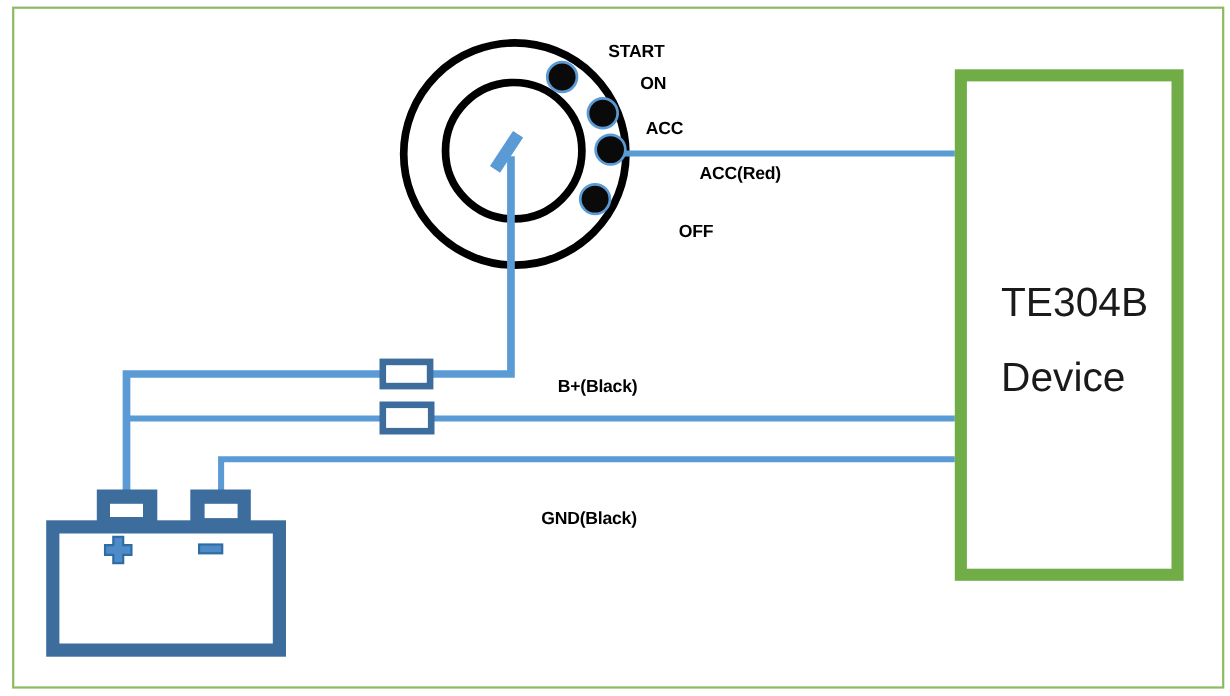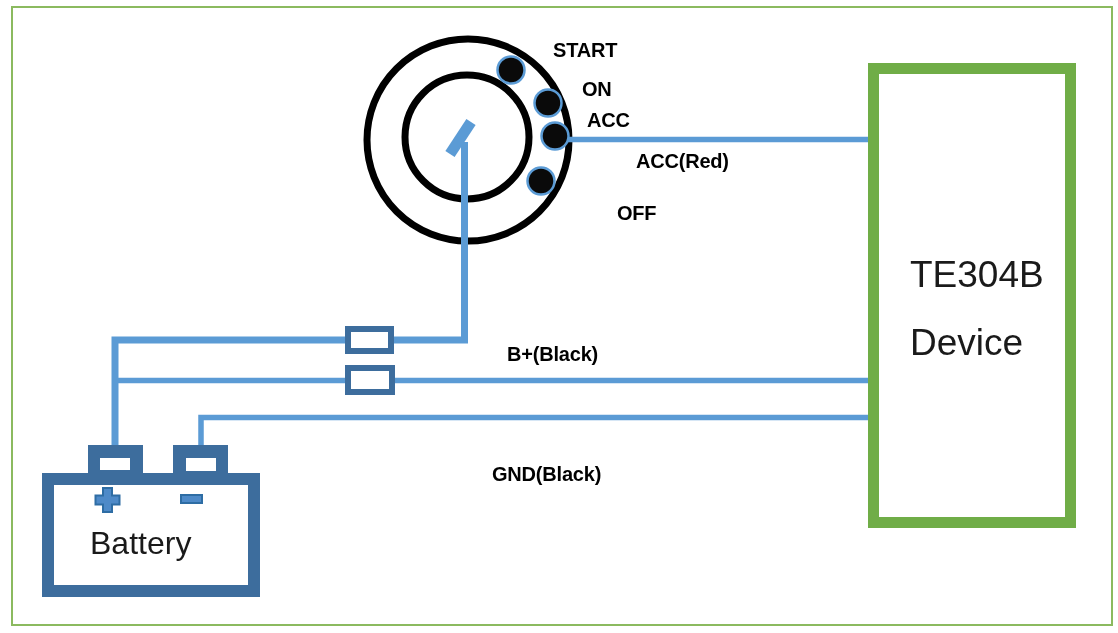--- a/index.html
+++ b/index.html
@@ -20,21 +20,21 @@
     left: 0;
     top: 0;
   }
   .label {
     position: absolute;
     line-height: 1;
     white-space: nowrap;
     color: #000000;
   }
   .pos-label, .wire-label {
-    font-size: 20px;
+    font-size: 16px;
     font-weight: 700;
     letter-spacing: -0.2px;
   }
   .battery-text {
     font-size: 32px;
     font-weight: 400;
     color: #1a1a1a;
   }
   .device-text {
     font-size: 37px;
@@ -86,26 +86,25 @@
     <rect class="terminal" x="173" y="445" width="55" height="38"></rect>
     <rect class="terminal-slot" x="100" y="458" width="30" height="12"></rect>
     <rect class="terminal-slot" x="186" y="458" width="30" height="13"></rect>
     <path class="polarity" stroke-width="2" d="M103 488 h9 v7.5 h7.5 v9 h-7.5 v7.5 h-9 v-7.5 h-7.5 v-9 h7.5 z"></path>
     <rect class="polarity" stroke-width="2" x="181" y="495" width="21" height="8"></rect>
 
     <rect class="device-box" stroke-width="11" x="873.5" y="68.5" width="197" height="454"></rect>
   </svg>
 
   <span class="label pos-label" style="left:553px; top:40px;">START</span>
-  <span class="label pos-label" style="left:582px; top:79px;">ON</span>
+  <span class="label pos-label" style="left:582px; top:69px;">ON</span>
   <span class="label pos-label" style="left:587px; top:110px;">ACC</span>
   <span class="label pos-label" style="left:572px; top:203px;margin-left:45px;">OFF</span>
 
   <span class="label wire-label" style="left:636px; top:151px;">ACC(Red)</span>
   <span class="label wire-label" style="left:507px; top:344px;">B+(Black)</span>
   <span class="label wire-label" style="left:492px; top:464px;">GND(Black)</span>
 
-  <span class="label battery-text" style="left:90px; top:527px;">Battery</span>
 
   <span class="label device-text" style="left:910px; top:256px;">TE304B</span>
   <span class="label device-text" style="left:910px; top:324px;">Device</span>
 
 </div>
 
 </body></html>

